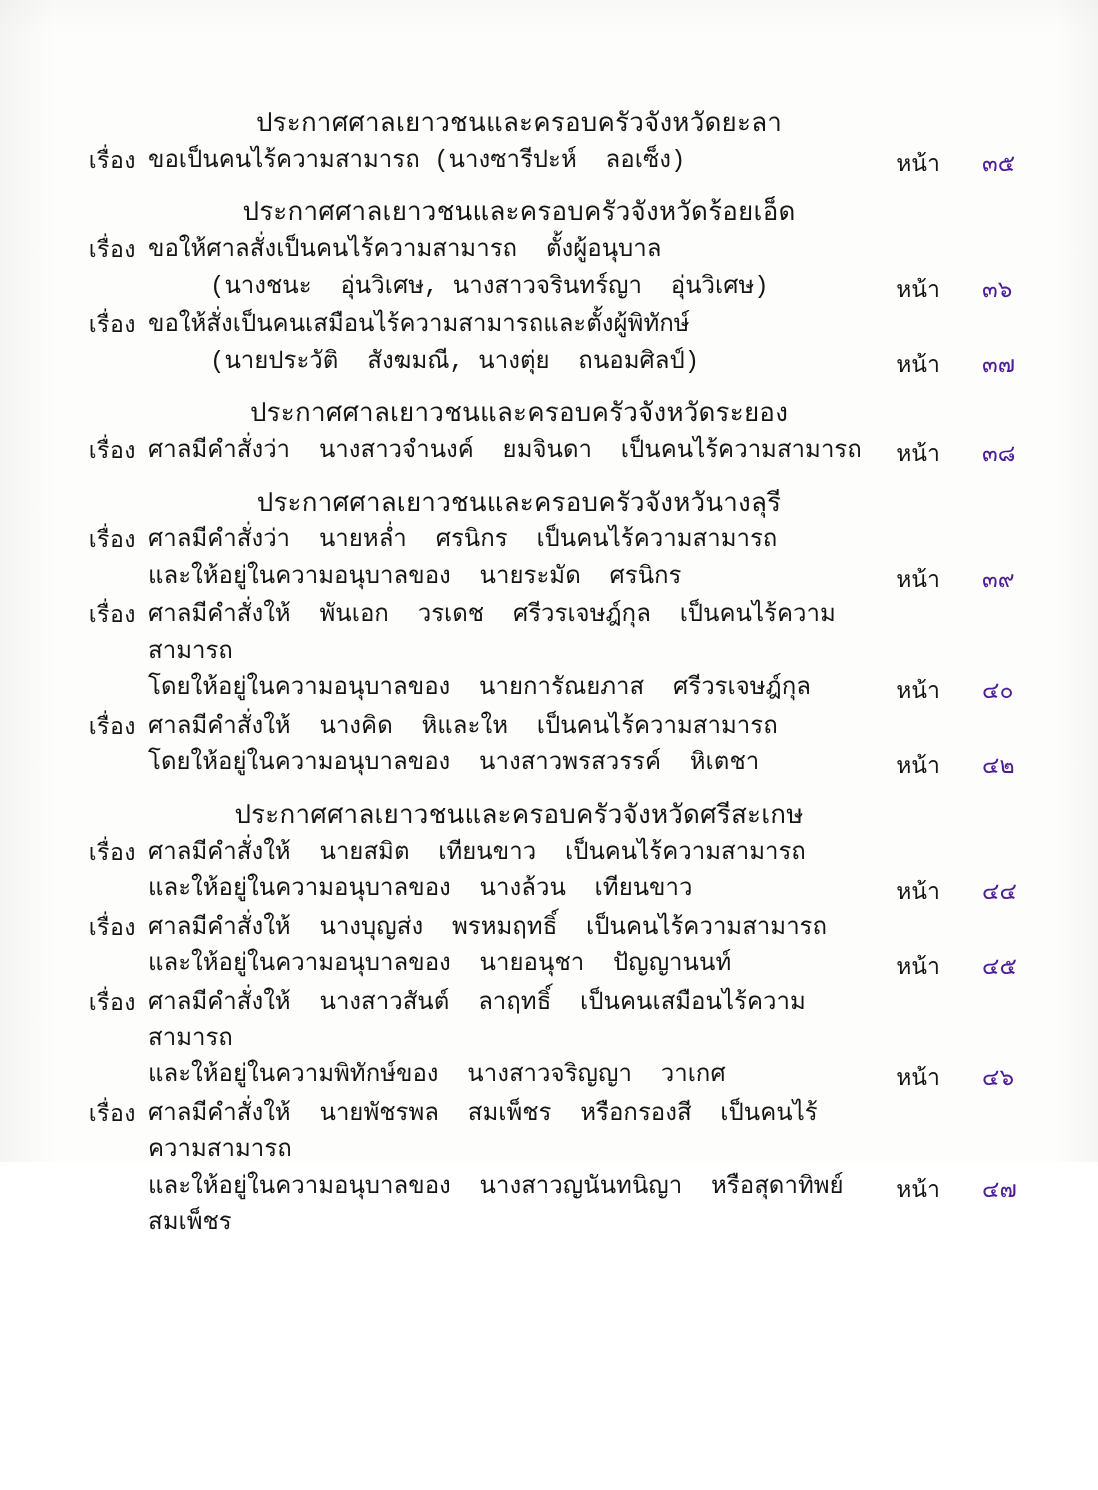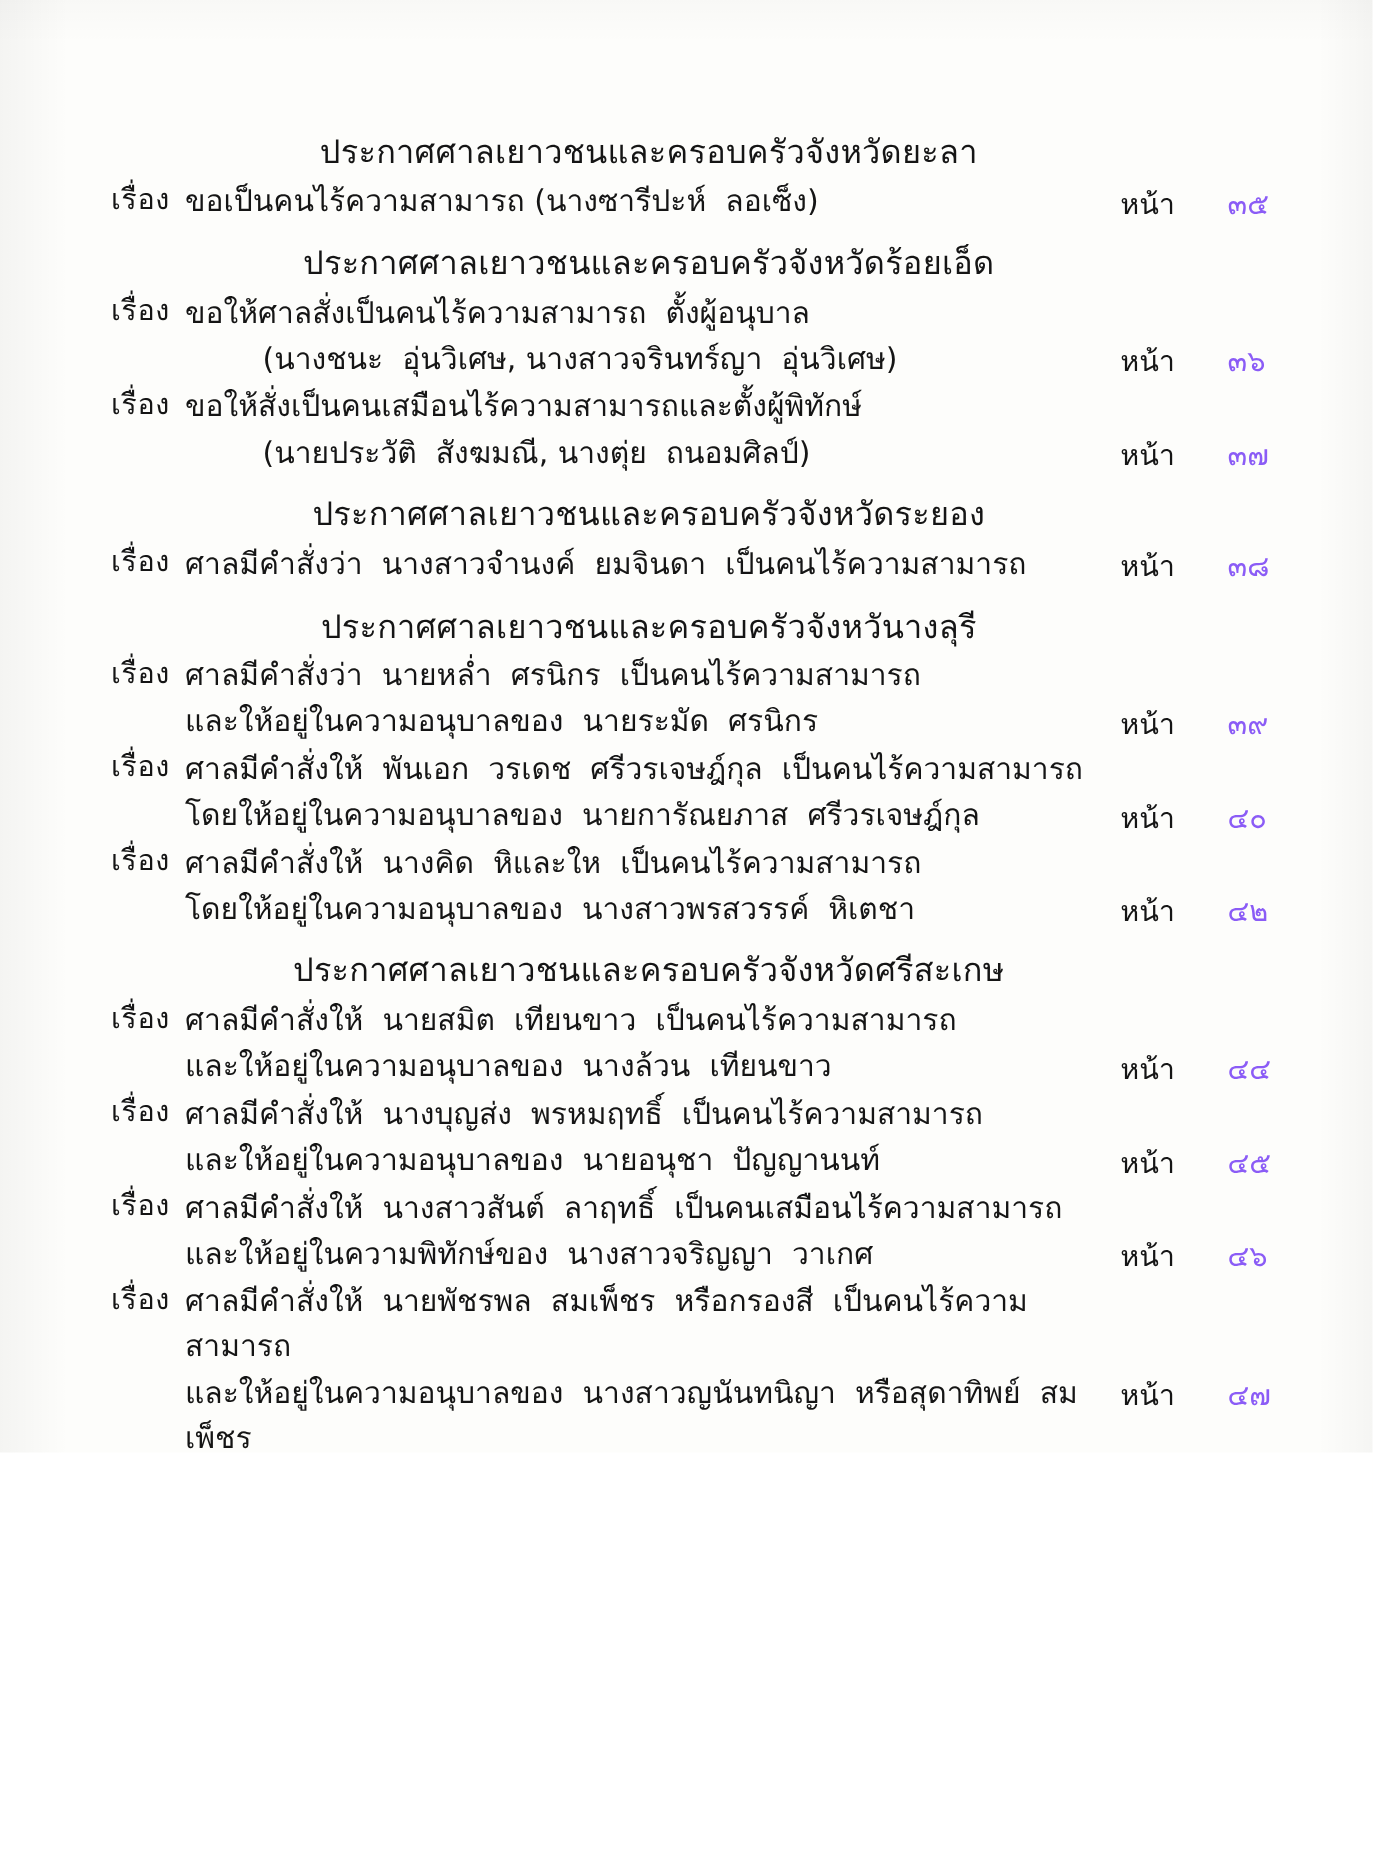--- a/index.html
+++ b/index.html
@@ -70,40 +70,41 @@
     letter-spacing: 0.5px;
     box-sizing: border-box;
   }
   .lbl.blank {
     visibility: hidden;
   }
   .txt {
     flex: 1;
     padding-right: 160px;
     white-space: pre-wrap;
+    font-family: Liberation Mono, monospace;
   }
   .txt.indent {
     padding-left: 62px;
   }
   .pageref {
     position: absolute;
     right: 6px;
     display: flex;
     justify-content: flex-end;
     align-items: flex-end;
     width: 170px;
     font-size: 23px;
   }
   .pageref .pw {
     margin-right: 42px;
   }
   .pageref .pnum {
     min-width: 40px;
     text-align: left;
-    color: #8b5cf6;
+    color: #4c1d95;
   }
   
   .entry .line-wrap {
     position: relative;
   }
 </style>
 </head>
 <body>
 
 <div class="page">

